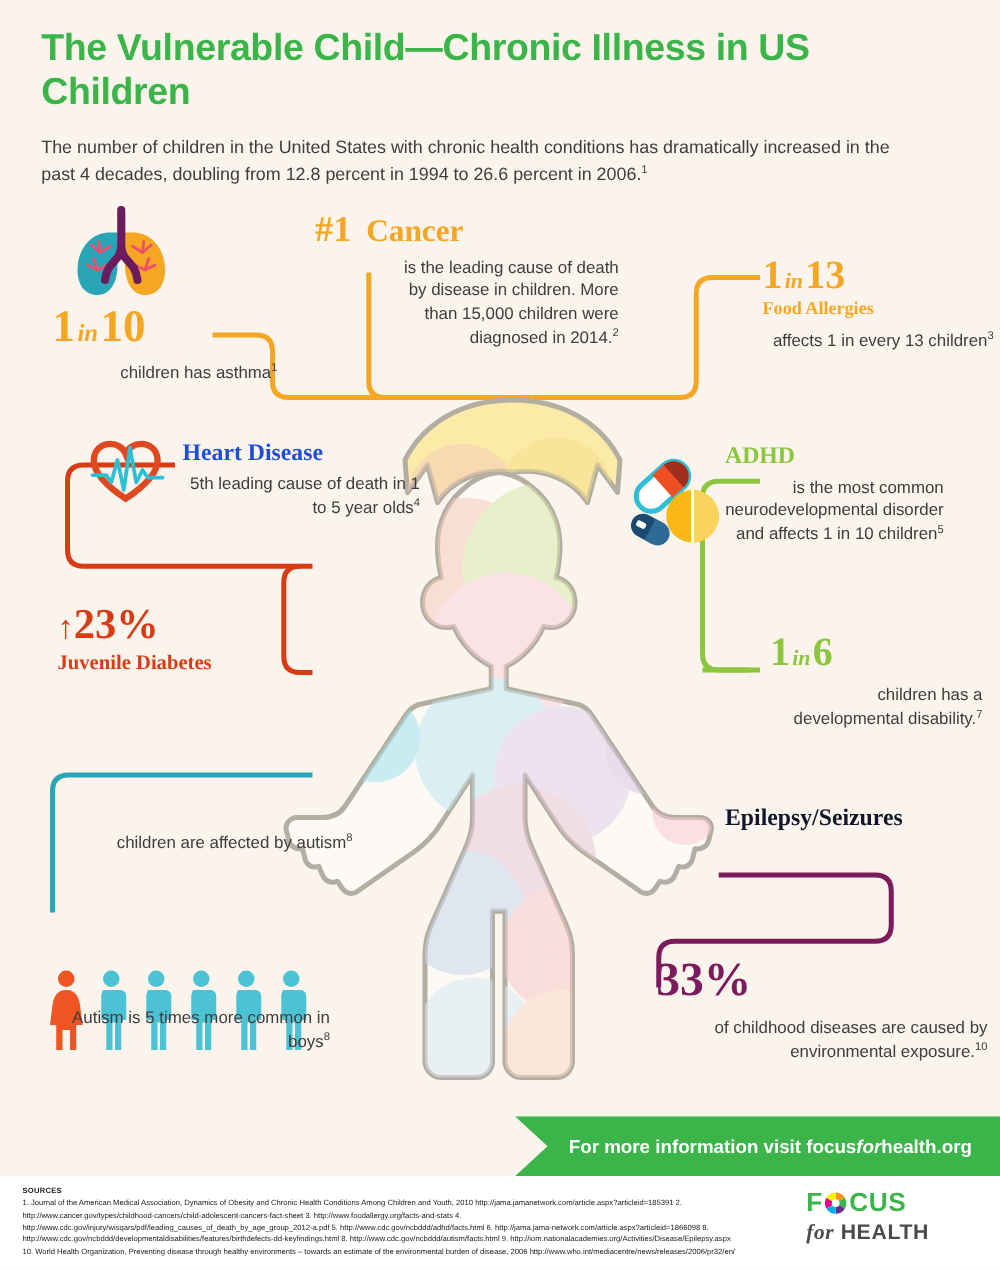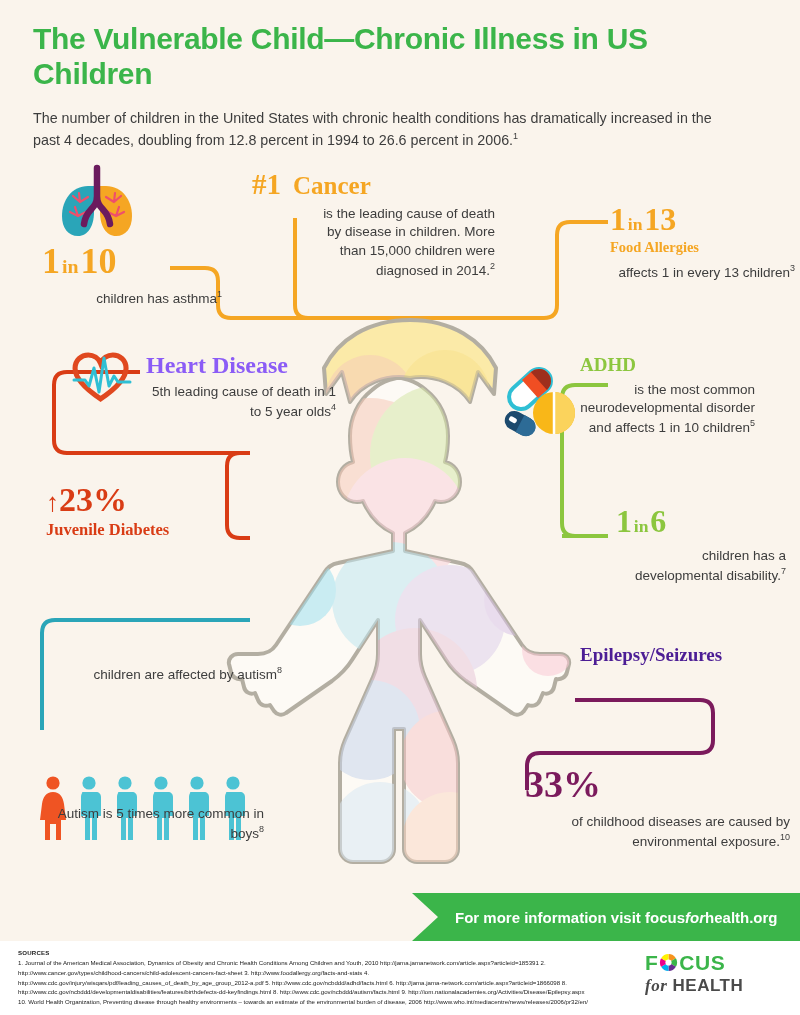--- a/index.html
+++ b/index.html
@@ -26,20 +26,21 @@
   #intro sup { font-size:9px; vertical-align:super; }
 
   
   .big {
     font-family:"Liberation Serif", serif;
     font-weight:bold;
     line-height:1;
     white-space:nowrap;
   }
   .big .in {
+    font-style:italic;
     font-size:0.55em;
     font-weight:bold;
     padding:0 .10em;
   }
   .serif-head {
     font-family:"Liberation Serif", serif;
     font-weight:bold;
     line-height:1.05;
   }
   .body-txt {
@@ -350,21 +351,21 @@
     <div class="big" style="font-size:32px; color:#f5a623;">
       <span>1</span><span class="in">in</span><span>13</span>
     </div>
     <div class="serif-head" style="font-size:14.5px; color:#f5a623; margin-top:5px;">Food Allergies</div>
     <div class="body-txt" style="margin-top:7px;">
       <span>affects 1 in every 13 children</span><sup>3</sup>
     </div>
   </div>
 
   <div class="stat" style="left:146px; top:353px; width:190px;">
-    <div class="serif-head" style="font-size:24px; color:#8b5cf6;">Heart Disease</div>
+    <div class="serif-head" style="font-size:19px; color:#1d4ed8;">Heart Disease</div>
     <div class="body-txt" style="margin-top:5px;">
       <span>5th leading cause of death in 1 to 5 year olds</span><sup>4</sup>
     </div>
   </div>
 
   <div class="stat" style="left:580px; top:355px; width:175px;">
     <div class="serif-head" style="font-size:19px; color:#8cc63f;">ADHD</div>
     <div class="body-txt" style="margin-top:6px;">
       <span>is the most common neurodevelopmental disorder and affects 1 in 10 children</span><sup>5</sup>
     </div>
@@ -392,21 +393,21 @@
     </div>
   </div>
 
   <div class="stat" style="left:44px; top:805px; width:220px;">
     <div class="body-txt">
       <span>Autism is 5 times more common in boys</span><sup>8</sup>
     </div>
   </div>
 
   <div class="stat" style="left:580px; top:645px; width:220px;">
-    <div class="serif-head" style="font-size:19px; color:#4c1d95;">Epilepsy/Seizures</div>
+    <div class="serif-head" style="font-size:19px; color:#0f172a;">Epilepsy/Seizures</div>
   </div>
 
   <div class="stat" style="left:525px; top:765px; width:265px;">
     <div class="big" style="font-size:38px; color:#7b1a5c;">33%</div>
     <div class="body-txt" style="margin-top:10px;">
       <span>of childhood diseases are caused by environmental exposure.</span><sup>10</sup>
     </div>
   </div>
 
   <svg id="footer-band" width="800" height="48">

